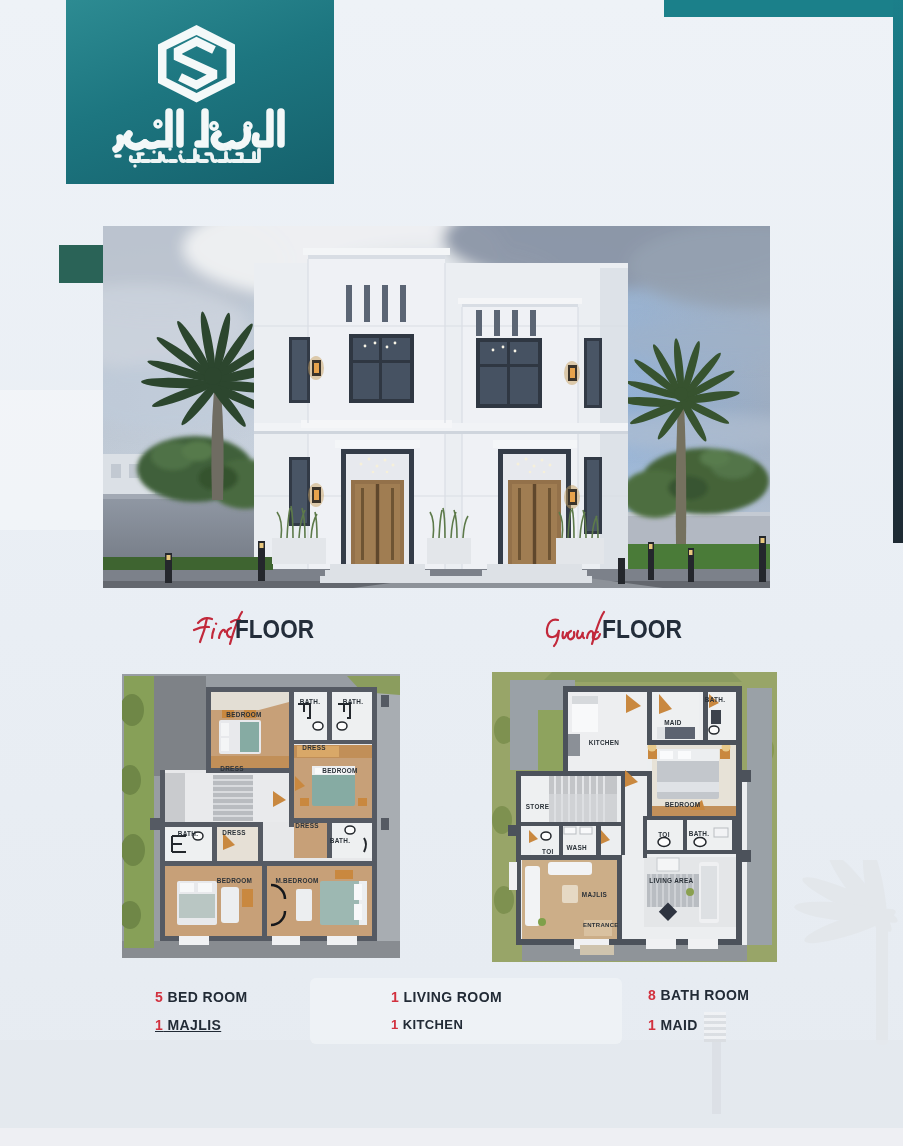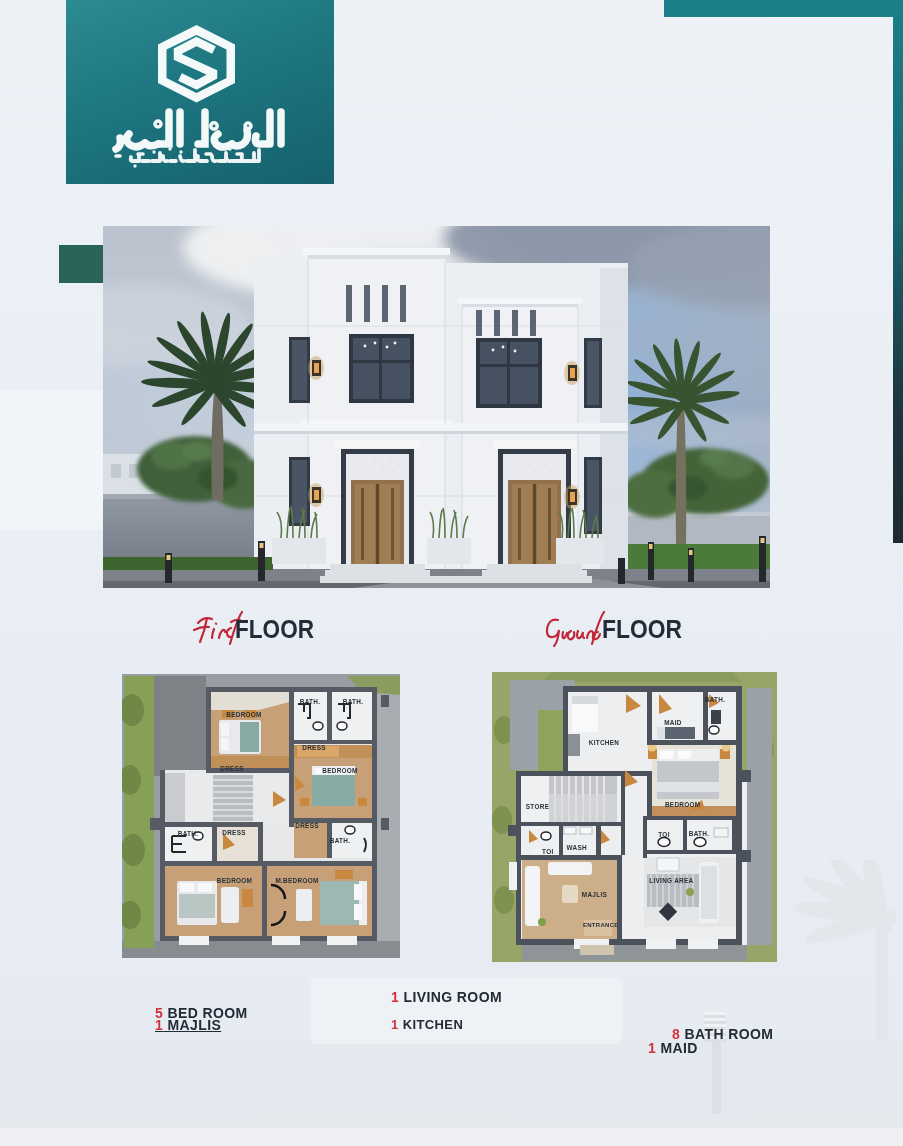--- a/index.html
+++ b/index.html
@@ -805,23 +805,23 @@
     <text x="172" y="167">TOI</text>
     <text x="207" y="166">BATH.</text>
     <text x="102.4" y="226.5">MAJLIS</text>
     <text x="179.4" y="213">LIVING AREA</text>
     <text x="108.8" y="257" font-size="6">ENTRANCE</text>
   </g>
 </svg>
 
 <div class="abs" style="left:310px;top:978px;width:312px;height:66px;background:#f4f6f9;border-radius:6px;opacity:0.6;"></div>
 
-<div class="abs" style="left:155px;top:989px;font-size:14px;font-weight:bold;color:#222b36;letter-spacing:0.4px;margin-top:16px;"><span style="color:#d2313e;">5</span> BED ROOM</div>
+<div class="abs" style="left:155px;top:989px;font-size:14px;font-weight:bold;color:#222b36;letter-spacing:0.4px;"><span style="color:#d2313e;">5</span> BED ROOM</div>
 
 <div class="abs" style="left:155px;top:1017px;font-size:14px;font-weight:bold;color:#222b36;letter-spacing:0.4px;text-decoration:underline;"><span style="color:#d2313e;">1</span> MAJLIS</div>
 
 <div class="abs" style="left:391px;top:989px;font-size:14px;font-weight:bold;color:#222b36;letter-spacing:0.4px;text-align:right;"><span style="color:#d2313e;">1</span> LIVING ROOM</div>
 
 <div class="abs" style="left:391px;top:1017px;font-size:13px;font-weight:bold;color:#222b36;letter-spacing:0.4px;"><span style="color:#d2313e;">1</span> KITCHEN</div>
 
-<div class="abs" style="left:648px;top:1026px;font-size:14px;font-weight:bold;color:#222b36;letter-spacing:0.4px;margin-left:24px;"><span style="color:#d2313e;">8</span> BATH ROOM</div>
-
-<div class="abs" style="left:648px;top:1040px;font-size:14px;font-weight:bold;color:#222b36;letter-spacing:0.4px;"><span style="color:#d2313e;">1</span> MAID</div>
+<div class="abs" style="left:648px;top:987px;font-size:14px;font-weight:bold;color:#222b36;letter-spacing:0.4px;"><span style="color:#d2313e;">8</span> BATH ROOM</div>
+
+<div class="abs" style="left:648px;top:1017px;font-size:14px;font-weight:bold;color:#222b36;letter-spacing:0.4px;"><span style="color:#d2313e;">1</span> MAID</div>
 
 </body></html>

